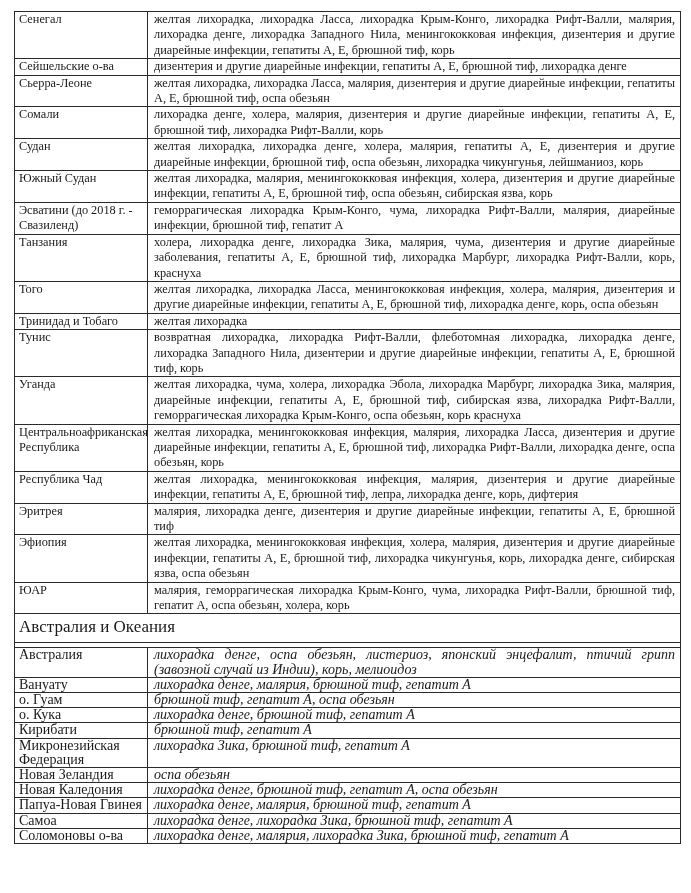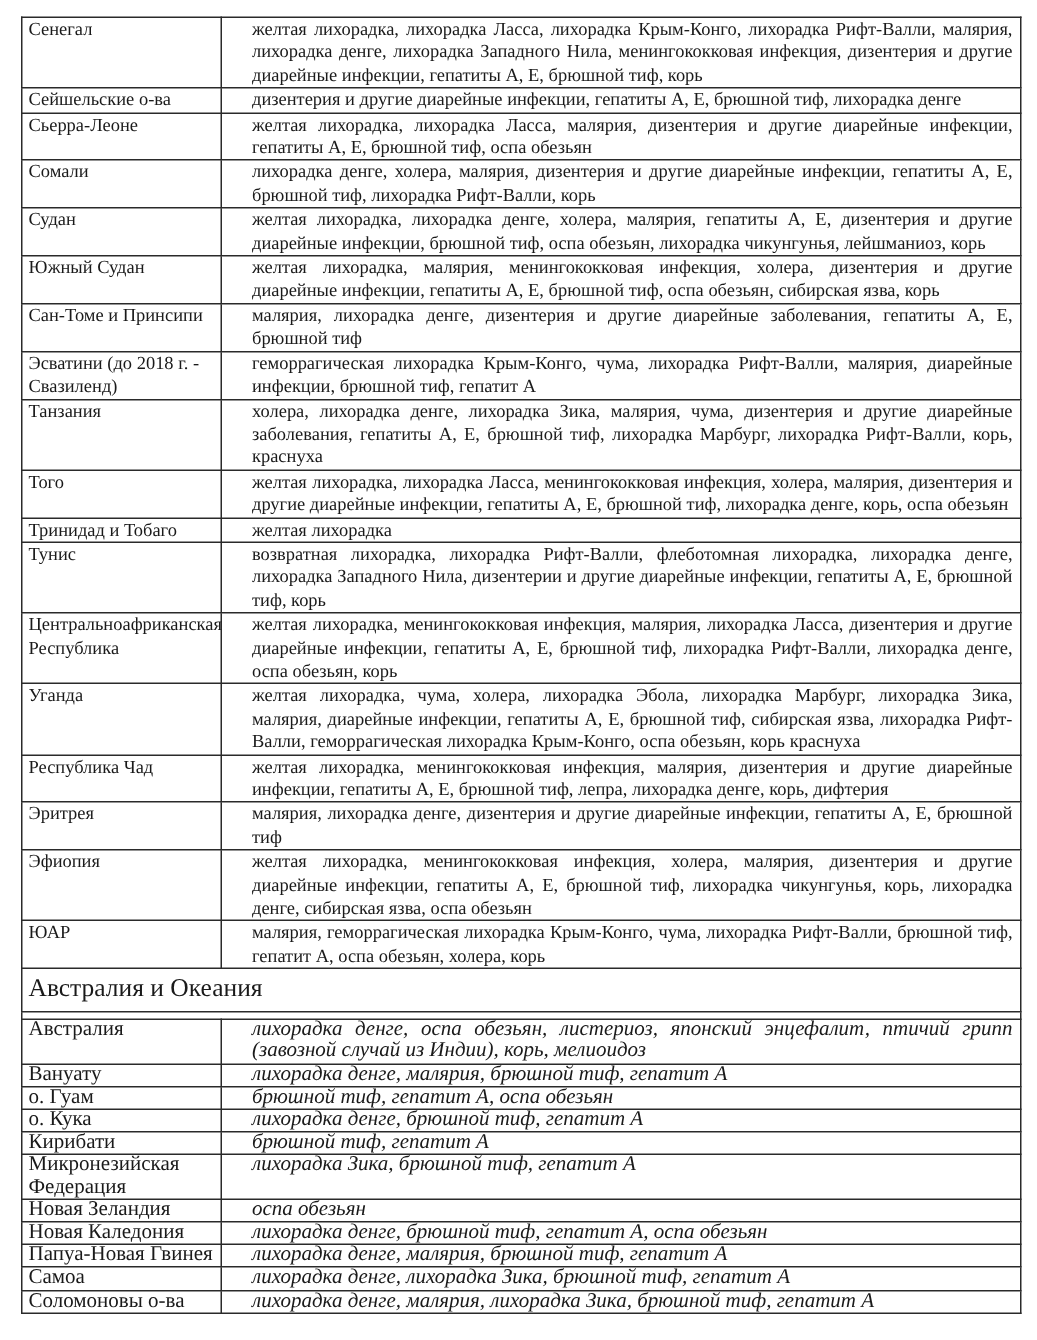--- a/index.html
+++ b/index.html
@@ -2,21 +2,21 @@
 <html><head>
   <meta charset="utf-8">
   <style>
     html, body { margin: 0; padding: 0; background: #ffffff; }
     body { width: 691px; height: 893px; overflow: hidden; position: relative; }
     .page { position: absolute; left: 14px; top: 11px; width: 667px; }
     table { border-collapse: collapse; width: 667px; table-layout: fixed;
       font-family: "Liberation Serif", "DejaVu Serif", serif; font-size: 12.3px; color: #1a1a1a; }
     td { border: 1px solid #2a2a2a; vertical-align: top; padding: 0 4px 0 4px; line-height: 15.4px; }
     td.country { width: 124px; padding-left: 4px; }
-    td.diseases { text-align: justify; padding-left: 20px; padding-right: 5px; }
+    td.diseases { text-align: justify; padding-left: 6px; padding-right: 5px; }
     td.section { font-size: 17px; line-height: 22px; padding: 2px 4px 4px 4px; border-left: 1px solid #2a2a2a; border-right: 1px solid #2a2a2a; }
     tr.gap td { height: 4px; padding: 0; border-top: none; }
     .sec2 td { line-height: 14.2px; font-size: 14px; }
     .sec2 td.diseases { text-align: justify; font-style: italic; }
   </style>
 </head>
 <body>
 
 <div class="page">
   <table>
@@ -39,50 +39,46 @@
   </tr>
         <tr>
     <td class="country">Судан</td>
     <td class="diseases">желтая лихорадка, лихорадка денге, холера, малярия, гепатиты А, Е, дизентерия и другие диарейные инфекции, брюшной тиф, оспа обезьян, лихорадка чикунгунья, лейшманиоз, корь</td>
   </tr>
         <tr>
     <td class="country">Южный Судан</td>
     <td class="diseases">желтая лихорадка, малярия, менингококковая инфекция, холера, дизентерия и другие диарейные инфекции, гепатиты А, Е, брюшной тиф, оспа обезьян, сибирская язва, корь</td>
   </tr>
         <tr>
-    <td class="country">Сан-Томе и Принсипи</td>
-    <td class="diseases">малярия, лихорадка денге, дизентерия и другие диарейные заболевания, гепатиты А, Е, брюшной тиф</td>
-  </tr>
-        <tr>
     <td class="country">Эсватини (до 2018 г. - Свазиленд)</td>
     <td class="diseases">геморрагическая лихорадка Крым-Конго, чума, лихорадка Рифт-Валли, малярия, диарейные инфекции, брюшной тиф, гепатит А</td>
   </tr>
         <tr>
     <td class="country">Танзания</td>
     <td class="diseases">холера, лихорадка денге, лихорадка Зика, малярия, чума, дизентерия и другие диарейные заболевания, гепатиты А, Е, брюшной тиф, лихорадка Марбург, лихорадка Рифт-Валли, корь, краснуха</td>
   </tr>
         <tr>
     <td class="country">Того</td>
     <td class="diseases">желтая лихорадка, лихорадка Ласса, менингококковая инфекция, холера, малярия, дизентерия и другие диарейные инфекции, гепатиты А, Е, брюшной тиф, лихорадка денге, корь, оспа обезьян</td>
   </tr>
         <tr>
     <td class="country">Тринидад и Тобаго</td>
     <td class="diseases">желтая лихорадка</td>
   </tr>
         <tr>
     <td class="country">Тунис</td>
     <td class="diseases">возвратная лихорадка, лихорадка Рифт-Валли, флеботомная лихорадка, лихорадка денге, лихорадка Западного Нила, дизентерии и другие диарейные инфекции, гепатиты А, Е, брюшной тиф, корь</td>
   </tr>
         <tr>
+    <td class="country">Уганда</td>
+    <td class="diseases">желтая лихорадка, чума, холера, лихорадка Эбола, лихорадка Марбург, лихорадка Зика, малярия, диарейные инфекции, гепатиты А, Е, брюшной тиф, сибирская язва, лихорадка Рифт-Валли, геморрагическая лихорадка Крым-Конго, оспа обезьян, корь краснуха</td>
+  </tr>
+        <tr>
     <td class="country">Центральноафриканская Республика</td>
     <td class="diseases">желтая лихорадка, менингококковая инфекция, малярия, лихорадка Ласса, дизентерия и другие диарейные инфекции, гепатиты А, Е, брюшной тиф, лихорадка Рифт-Валли, лихорадка денге, оспа обезьян, корь</td>
-  </tr>
-        <tr>
-    <td class="country">Уганда</td>
-    <td class="diseases">желтая лихорадка, чума, холера, лихорадка Эбола, лихорадка Марбург, лихорадка Зика, малярия, диарейные инфекции, гепатиты А, Е, брюшной тиф, сибирская язва, лихорадка Рифт-Валли, геморрагическая лихорадка Крым-Конго, оспа обезьян, корь краснуха</td>
   </tr>
         <tr>
     <td class="country">Республика Чад</td>
     <td class="diseases">желтая лихорадка, менингококковая инфекция, малярия, дизентерия и другие диарейные инфекции, гепатиты А, Е, брюшной тиф, лепра, лихорадка денге, корь, дифтерия</td>
   </tr>
         <tr>
     <td class="country">Эритрея</td>
     <td class="diseases">малярия, лихорадка денге, дизентерия и другие диарейные инфекции, гепатиты А, Е, брюшной тиф</td>
   </tr>
         <tr>

